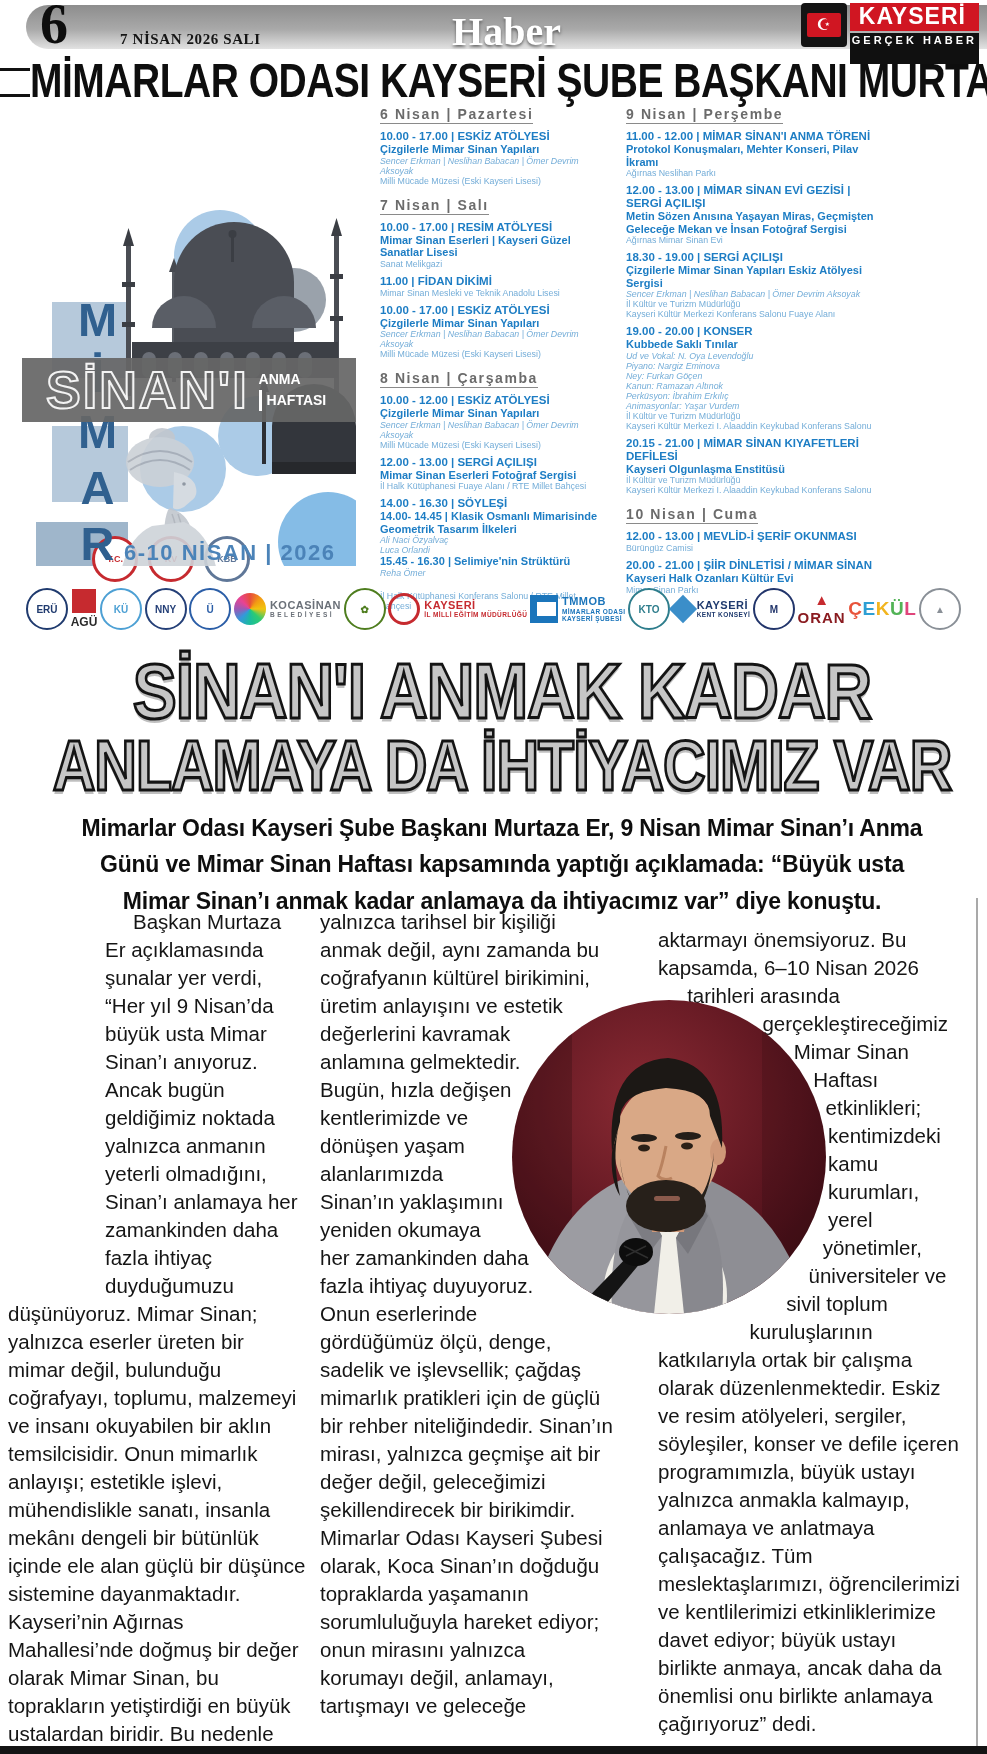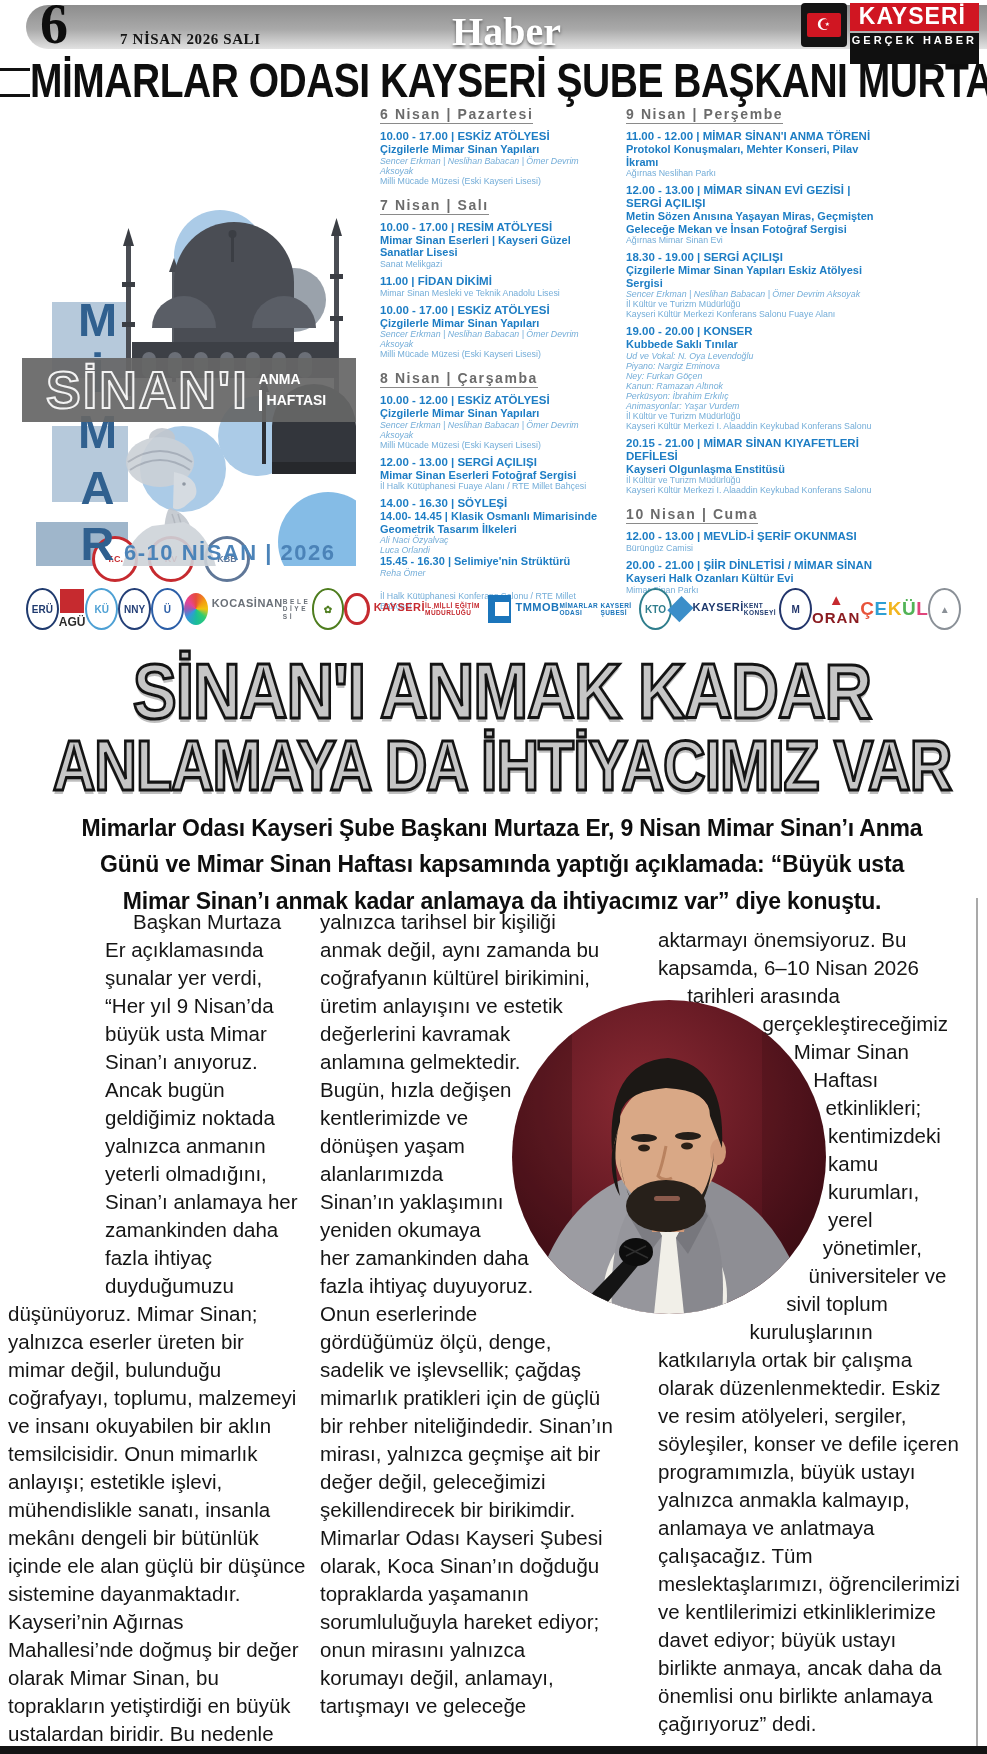--- a/index.html
+++ b/index.html
@@ -71,21 +71,21 @@
   
   .logos-small { position:absolute; left:92px; top:536px; display:flex; gap:10px; }
   .logos-main { position:absolute; left:26px; right:26px; top:588px; display:flex;
                 align-items:center; justify-content:space-between; }
   .logo-seal { border-radius:50%; border-style:solid; display:flex; align-items:center;
                justify-content:center; text-align:center; font-weight:700; background:#fff; }
   .logos-small .logo-seal { width:46px; height:46px; border-width:3px; font-size:9px; }
   .logos-main .logo-seal { width:42px; height:42px; border-width:2.5px; font-size:10px; }
   .logo-col { display:flex; flex-direction:column; align-items:center; gap:2px; }
   .logo-row { display:flex; align-items:center; gap:4px; }
-  .logo-texts { display:flex; flex-direction:row; line-height:1.08; }
+  .logo-texts { display:flex; flex-direction:column; line-height:1.08; }
   .logo-mark-multi { width:32px; height:32px; border-radius:50%;
      background:conic-gradient(#e74c3c,#f39c12,#f1c40f,#2ecc71,#1abc9c,#3498db,#9b59b6,#e84393,#e74c3c); }
   .logo-mark-seal { width:32px; height:32px; border-radius:50%; border:3px solid; }
   .logo-mark-bracket { width:28px; height:28px; border:7px solid; border-right-width:2px; }
   .logo-mark-diamond { width:20px; height:20px; transform:rotate(45deg); }
   .logo-tri { font-size:15px; line-height:14px; }
 
   
   .headline-block { position:absolute; left:0; right:0; top:650px; text-align:center;margin-left:17px; }
   .hl { font-weight:900; color:#c6c6c6; -webkit-text-stroke:2.6px #141414;

